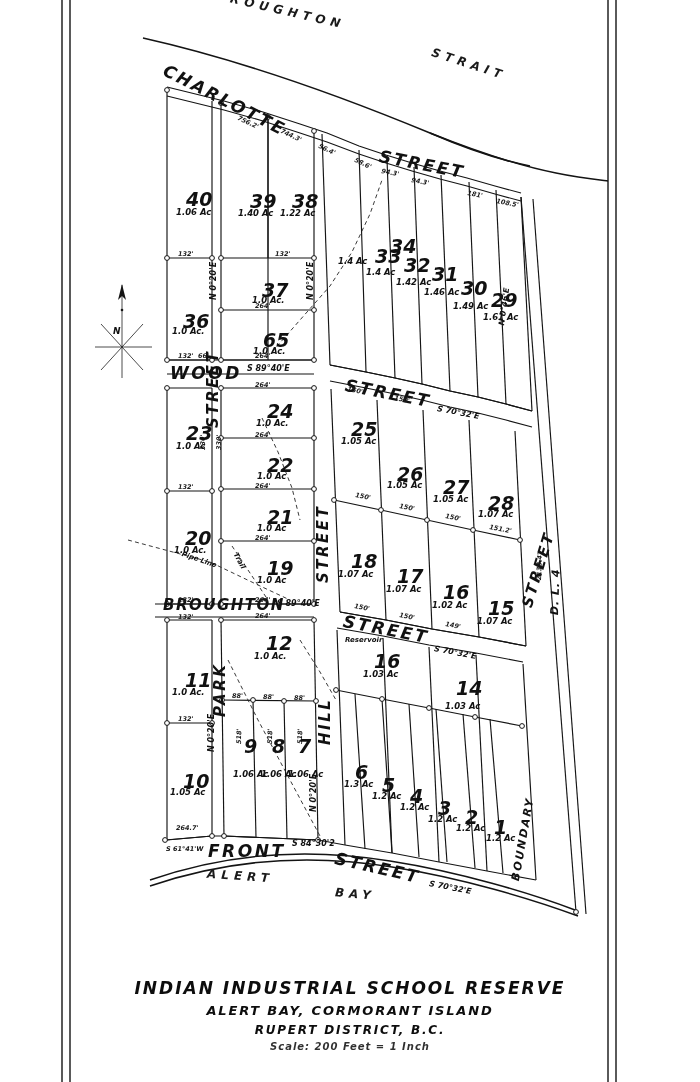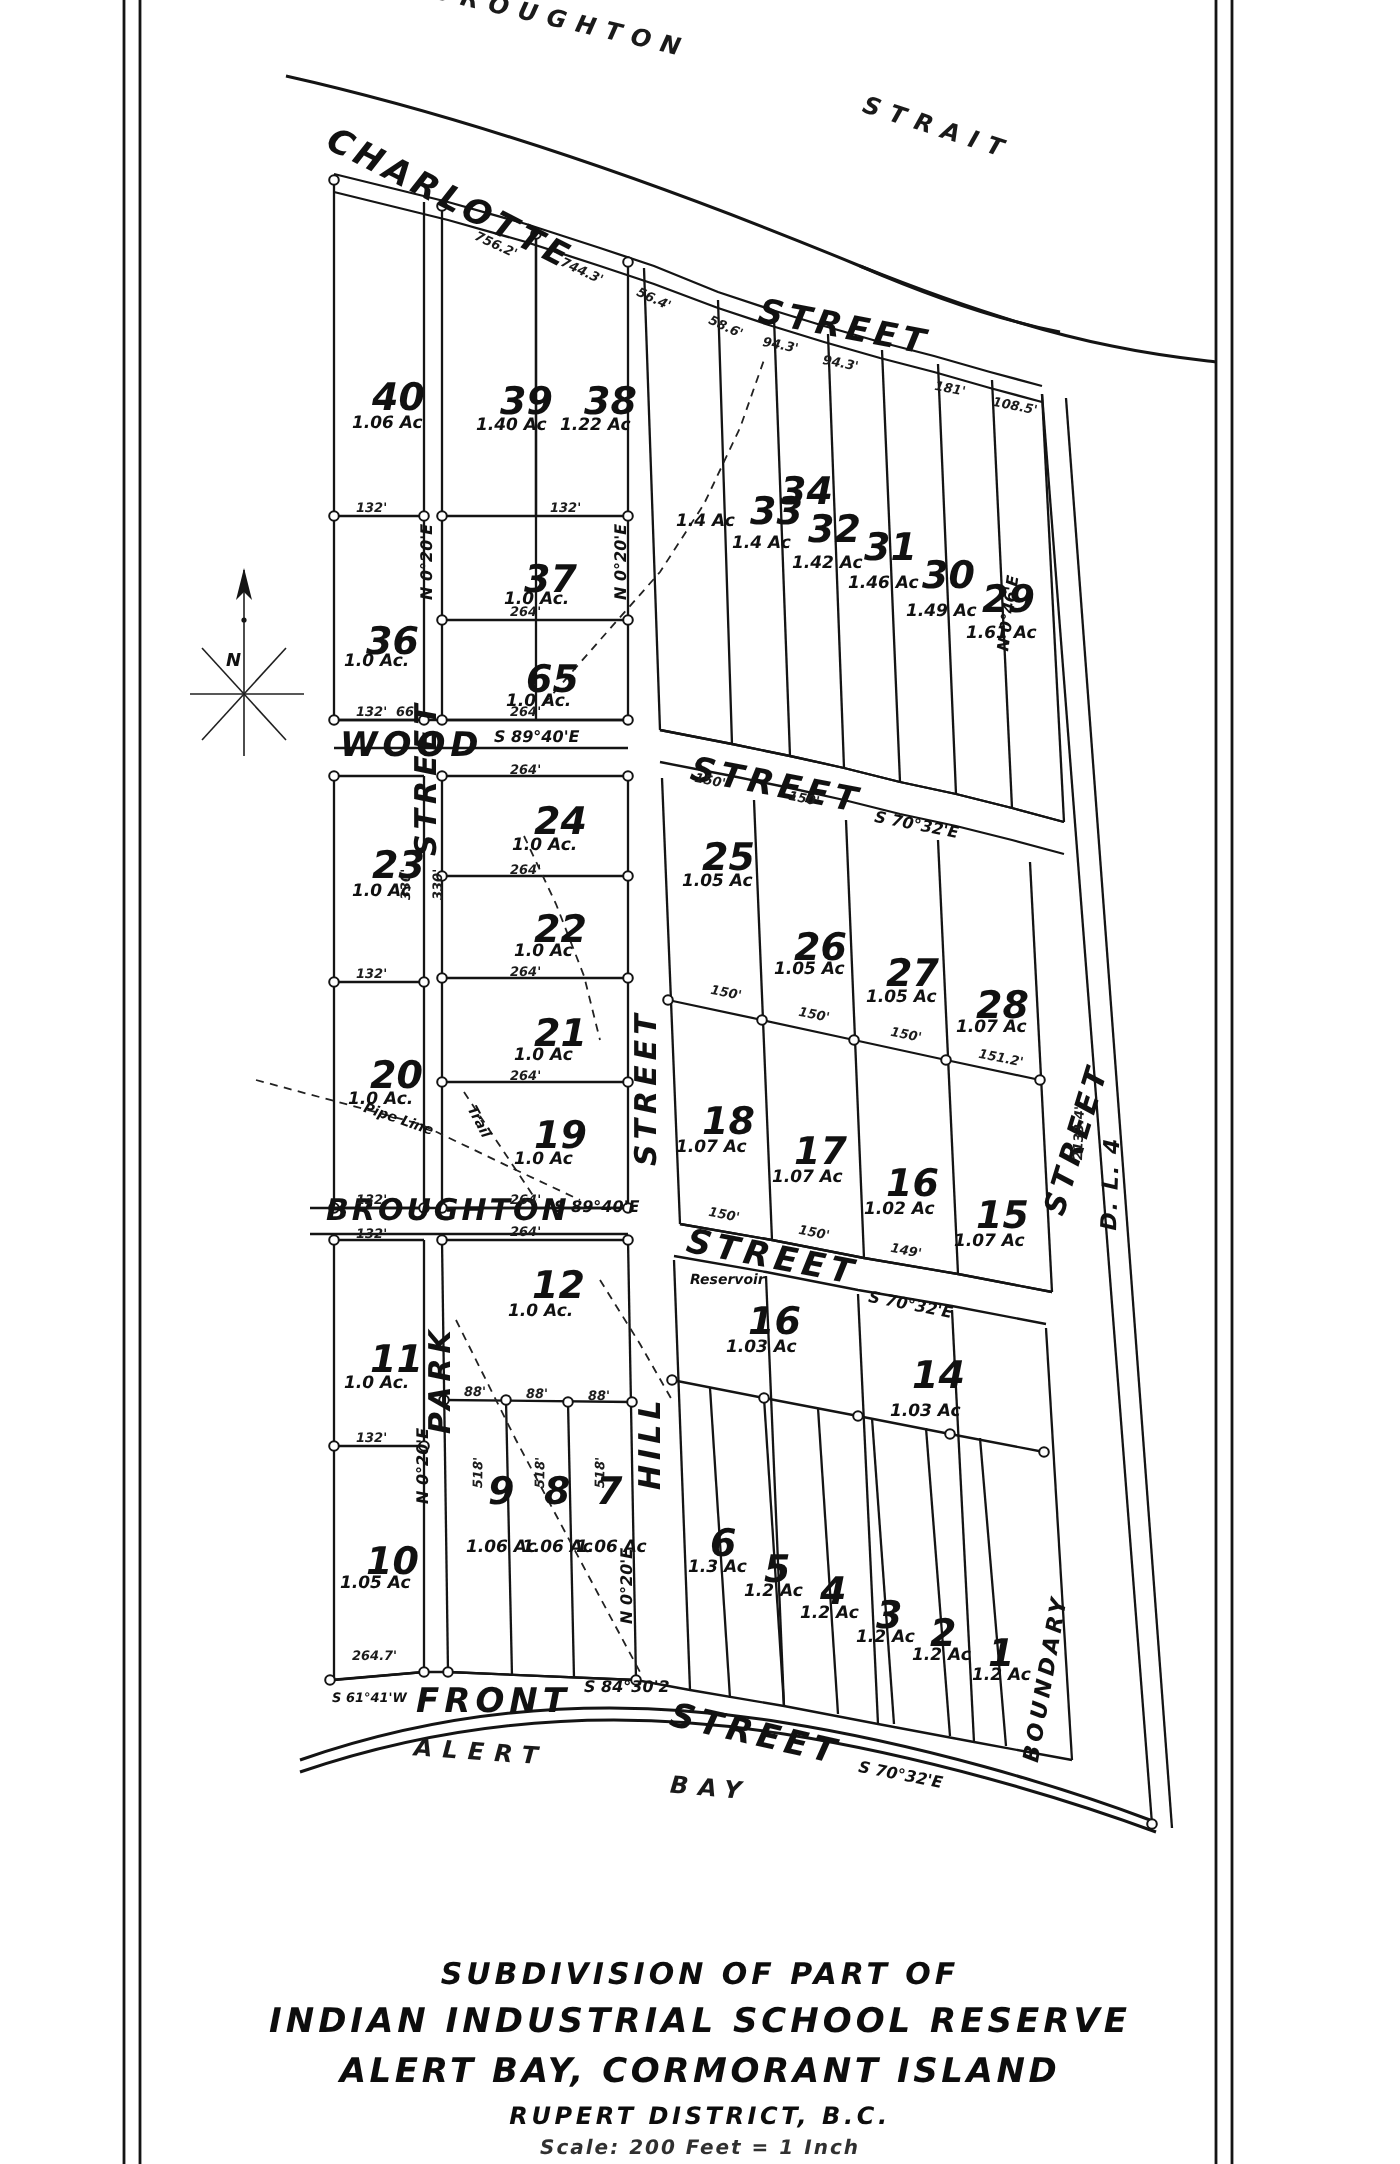--- a/index.html
+++ b/index.html
@@ -106,21 +106,21 @@
     color: #0d0d0d;
   }
   #title-block div {
     font-family: "DejaVu Sans", sans-serif;
     font-style: italic;
     font-weight: bold;
     margin: 0 auto;
   }
   .t1 { font-size: 15px; letter-spacing: 2px; padding-bottom: 5px; }
   .t2 { font-size: 17px; letter-spacing: 2px; padding-bottom: 5px; }
-  .t3 { font-size: 17px; letter-spacing: 1.8px; padding-bottom: 5px; }
+  .t3 { font-size: 13px; letter-spacing: 1.8px; padding-bottom: 5px; }
   .t4 { font-size: 12px; letter-spacing: 1.8px; padding-bottom: 4px; }
   .t5 { font-size: 10px; letter-spacing: 1px; opacity: .85; }
 </style>
 </head>
 <body>
 
 <div id="page">
 
   <svg id="map-svg" viewBox="0 0 700 1082">
     <defs>
@@ -507,20 +507,19 @@
       <div class="lbl lot-area" style="left: 400px; top: 803px;">1.2 Ac</div>
       <div class="lbl lot-num" style="left: 438px; top: 799px;">3</div>
       <div class="lbl lot-area" style="left: 428px; top: 815px;">1.2 Ac</div>
       <div class="lbl lot-num" style="left: 465px; top: 808px;">2</div>
       <div class="lbl lot-area" style="left: 456px; top: 824px;">1.2 Ac</div>
       <div class="lbl lot-num" style="left: 494px; top: 818px;">1</div>
       <div class="lbl lot-area" style="left: 486px; top: 834px;">1.2 Ac</div>
     </div>
 
   <div id="title-block">
-    <div class="t1">SUBDIVISION  OF  PART OF</div>
     <div class="t2">INDIAN INDUSTRIAL SCHOOL  RESERVE</div>
     <div class="t3">ALERT BAY,  CORMORANT ISLAND</div>
     <div class="t4">RUPERT DISTRICT, B.C.</div>
     <div class="t5">Scale: 200 Feet = 1 Inch</div>
   </div>
 
 </div>
 
 </body></html>

